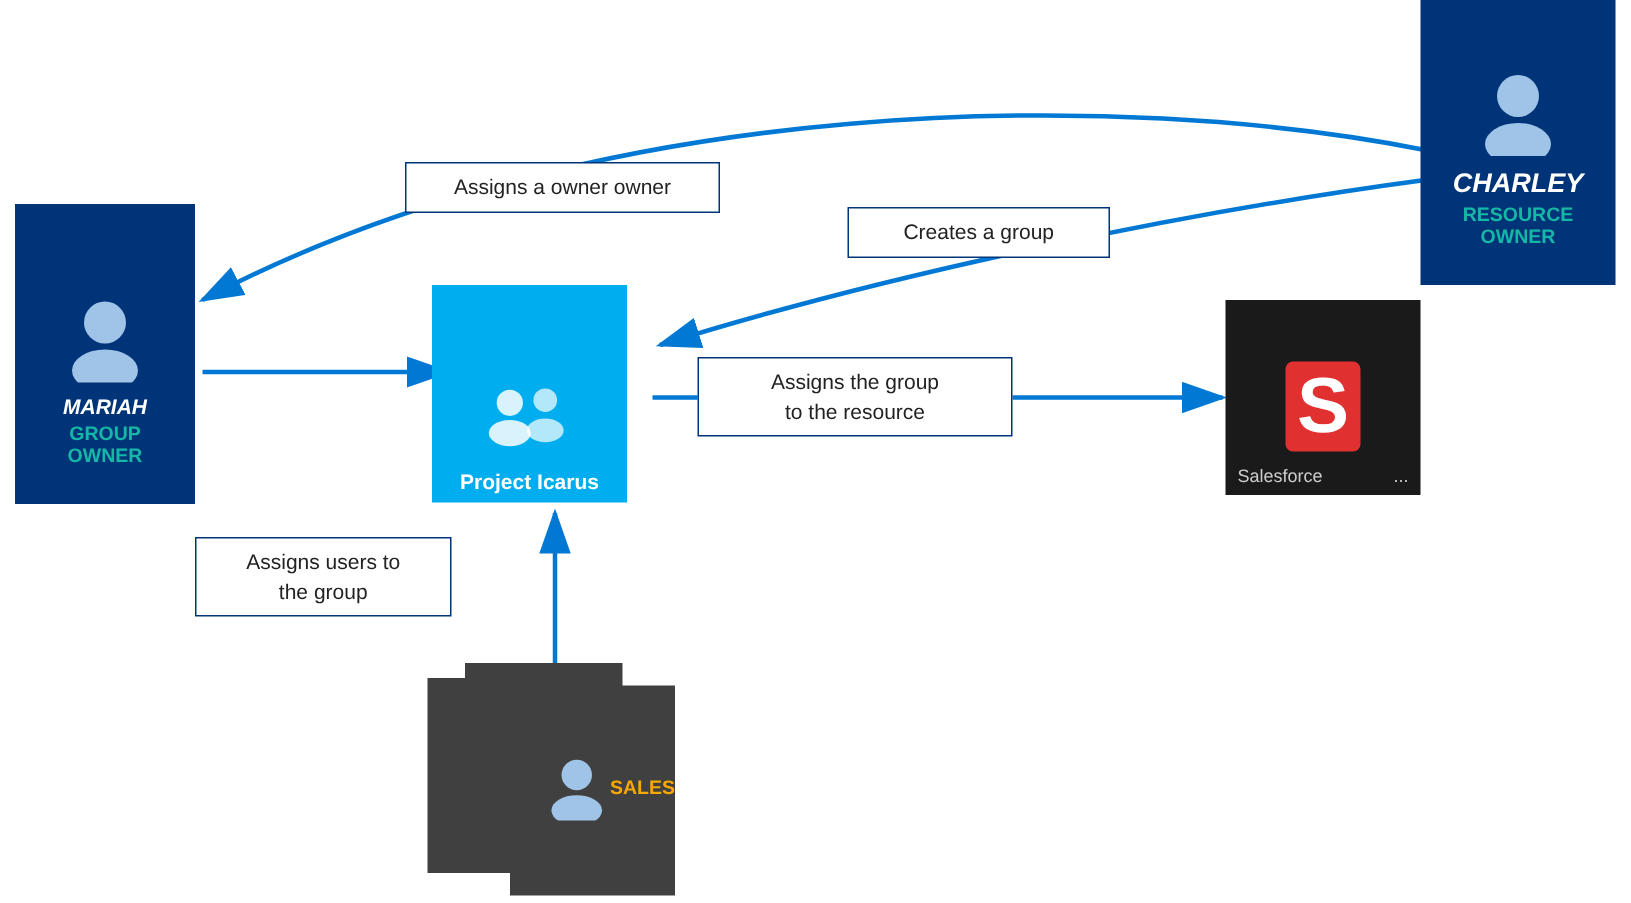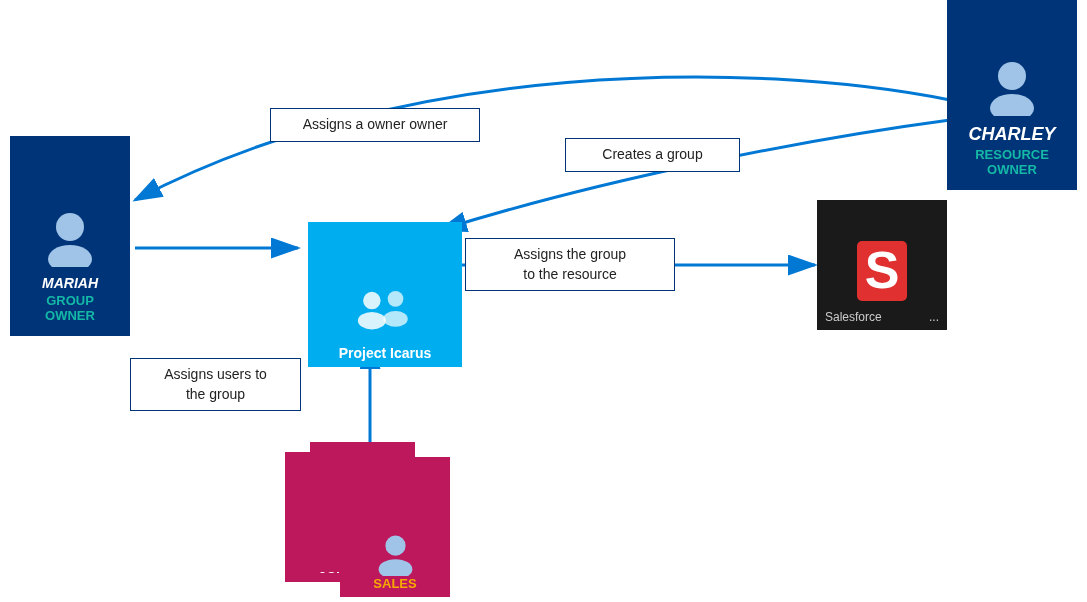--- a/index.html
+++ b/index.html
@@ -14,21 +14,21 @@
 
     
     .person-card {
       position: absolute;
       background: #003478;
       color: #fff;
       display: flex;
       flex-direction: column;
       align-items: center;
       justify-content: flex-end;
-      padding-bottom: 12px;
+      padding-bottom: 24px;
     }
 
     .person-card .card-name {
       font-style: italic;
       font-weight: bold;
       font-size: 14px;
       color: #fff;
       text-align: center;
       padding: 4px 2px 2px;
     }
@@ -64,30 +64,29 @@
       width: 120px;
       height: 200px;
       top: 136px;
       left: 10px;
     }
 
     
     #group-card {
       position: absolute;
       background: #00aeef;
-      width: 154px;
+      width: 130px;
       height: 145px;
       top: 190px;
-      left: 308px;
+      left: 288px;
       display: flex;
       flex-direction: column;
       align-items: center;
       justify-content: flex-end;
       padding-bottom: 6px;
-      margin-top: 32px;
     }
 
     #group-card .group-label {
       color: #fff;
       font-size: 14px;
       font-weight: bold;
       text-align: center;
     }
 
     .group-icon {
@@ -127,24 +126,24 @@
       align-items: center;
       width: 100%;
       padding: 0 8px;
       justify-content: space-between;
       text-align: right;
     }
 
     
     .stacked-card {
       position: absolute;
-      background: #be185d;
-      color: #fff;
-      display: flex;
-      flex-direction: column;
+      background: #404040;
+      color: #fff;
+      display: flex;
+      flex-direction: row;
       align-items: center;
       justify-content: flex-end;
       padding-bottom: 6px;
     }
 
     #john-card {
       width: 105px;
       height: 130px;
       bottom: 20px;
       left: 285px;

